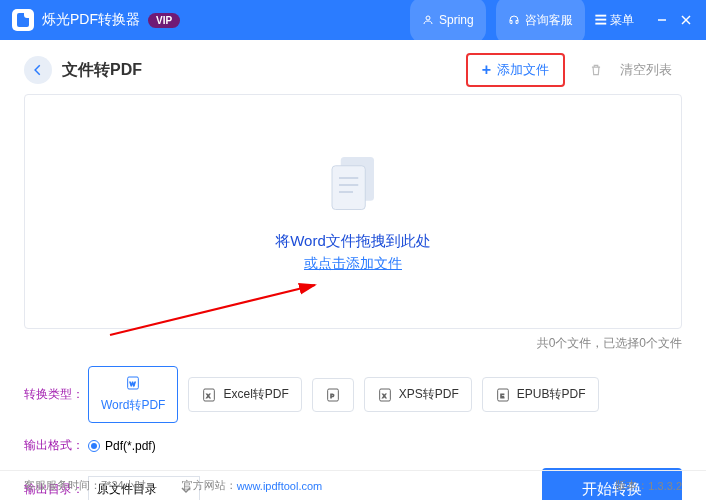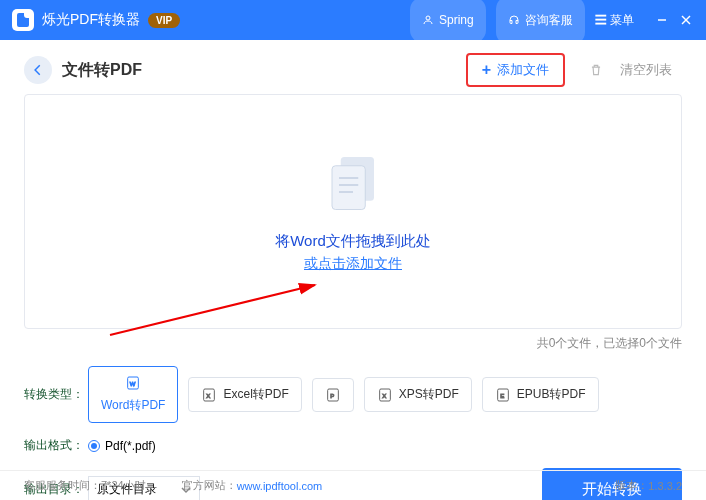--- a/index.html
+++ b/index.html
@@ -2,40 +2,40 @@
 <html><head>
 <meta charset="utf-8">
 <style>
 *{margin:0;padding:0;box-sizing:border-box;font-family:"Microsoft YaHei",Arial,sans-serif;}
 body{width:706px;height:500px;background:#fff;overflow:hidden;}
 .titlebar{height:40px;background:#2b7cff;display:flex;align-items:center;padding:0 12px;color:#fff;}
 .logo{width:22px;height:22px;background:#fff;border-radius:5px;display:flex;align-items:center;justify-content:center;margin-right:8px;}
 .logo-inner{width:12px;height:14px;background:#2b7cff;border-radius:2px 2px 2px 2px;position:relative;}
 .logo-inner::after{content:"";position:absolute;top:0;right:0;width:5px;height:5px;background:#fff;border-bottom-left-radius:3px;}
 .app-name{font-size:14px;font-weight:500;}
-.vip{margin-left:8px;background:#a16207;color:#fff;font-size:10px;font-weight:bold;padding:2px 8px;border-radius:9px;}
+.vip{margin-left:8px;background:#701a75;color:#fff;font-size:10px;font-weight:bold;padding:2px 8px;border-radius:9px;}
 .tb-spacer{flex:1;}
 .pill{display:flex;align-items:center;gap:5px;background:rgba(255,255,255,0.18);border-radius:13px;padding:16px 12px;font-size:12px;margin-right:10px;cursor:pointer;}
 .tb-txt{font-size:12px;margin-right:12px;cursor:pointer;}
 .tb-icon{width:16px;height:16px;display:flex;align-items:center;justify-content:center;cursor:pointer;margin-left:8px;}
 .content{padding:0 24px;}
 .header-row{display:flex;align-items:center;height:48px;margin-top:6px;}
 .back-btn{width:28px;height:28px;border-radius:50%;background:#e8eef7;display:flex;align-items:center;justify-content:center;cursor:pointer;margin-right:10px;}
 .page-title{font-size:16px;font-weight:600;color:#333;flex:1;}
 .add-btn{border:2px solid #e33;border-radius:4px;padding:6px 14px;display:flex;align-items:center;gap:6px;color:#2b7cff;font-size:13px;cursor:pointer;margin-right:14px;}
 .add-plus{color:#2b7cff;font-weight:bold;font-size:16px;}
 .clear-btn{display:flex;align-items:center;gap:17px;color:#999;font-size:13px;cursor:pointer;padding:6px 10px;}
 .drop-zone{border:1px solid #e5e8ef;border-radius:4px;height:235px;display:flex;flex-direction:column;align-items:center;justify-content:center;position:relative;}
 .doc-icon{margin-bottom:12px;}
 .dz-line1{color:#1d4ed8;font-size:15px;margin-bottom:4px;}
 .dz-line2{color:#2b7cff;font-size:14px;text-decoration:underline;cursor:pointer;}
 .arrow{position:absolute;left:80px;top:185px;}
 .status-row{text-align:right;font-size:12px;color:#888;margin-top:6px;}
 .option-row{display:flex;align-items:center;margin-top:14px;font-size:12px;}
-.opt-label{color:#14532d;width:64px;}
+.opt-label{color:#a21caf;width:64px;}
 .type-btn{border:1px solid #dde2ea;border-radius:4px;padding:8px 12px;display:flex;align-items:center;gap:6px;font-size:12px;color:#333;cursor:pointer;margin-right:10px;background:#fff;}
 .type-btn.active{border-color:#2b7cff;color:#2b7cff;flex-direction:column;}
 .type-btn svg{flex-shrink:0;}
 .radio{width:12px;height:12px;border:1px solid #2b7cff;border-radius:50%;display:inline-flex;align-items:center;justify-content:center;margin-right:5px;vertical-align:middle;}
 .radio-dot{width:6px;height:6px;background:#2b7cff;border-radius:50%;}
 .dropdown{border:1px solid #dde2ea;padding:4px 8px;font-size:12px;display:flex;align-items:center;gap:24px;cursor:pointer;background:#fff;}
 .start-btn{background:#2b7cff;color:#fff;font-size:15px;padding:12px 40px;border-radius:4px;cursor:pointer;margin-left:auto;}
 .footer{position:absolute;bottom:0;left:0;right:0;height:30px;border-top:1px solid #eee;display:flex;align-items:center;padding:0 24px;font-size:11px;color:#888;}
 .footer a{color:#2b7cff;text-decoration:none;}
 .footer-spacer{flex:1;}

